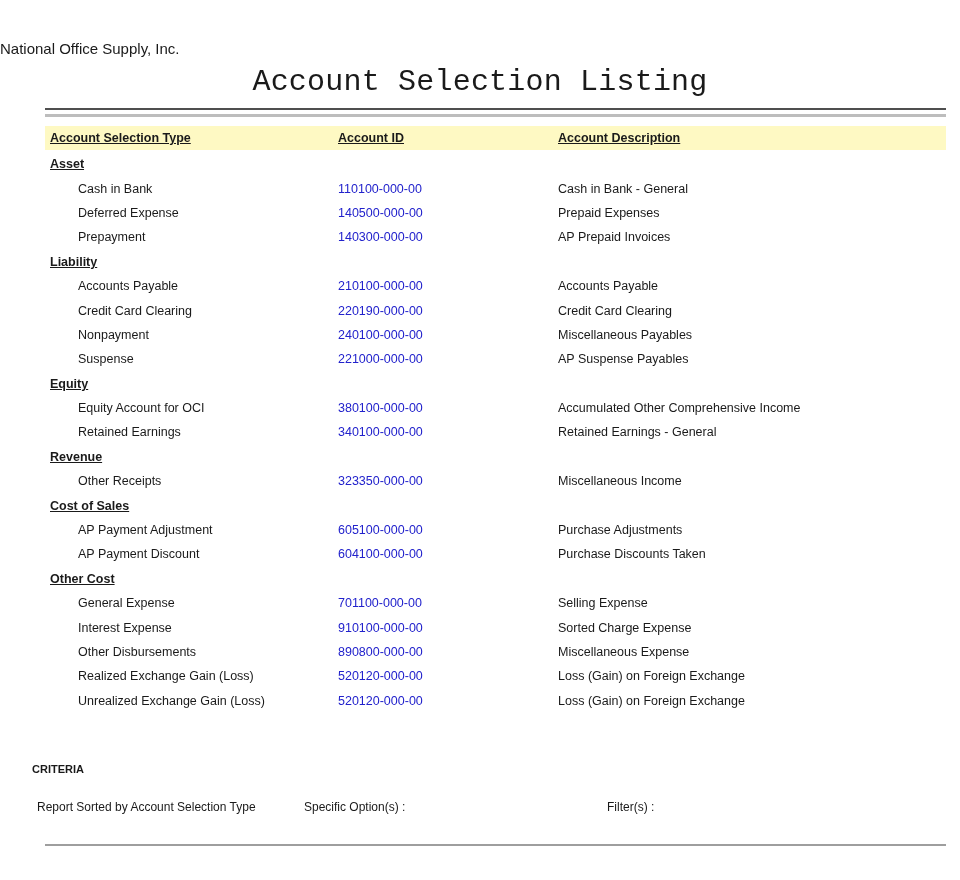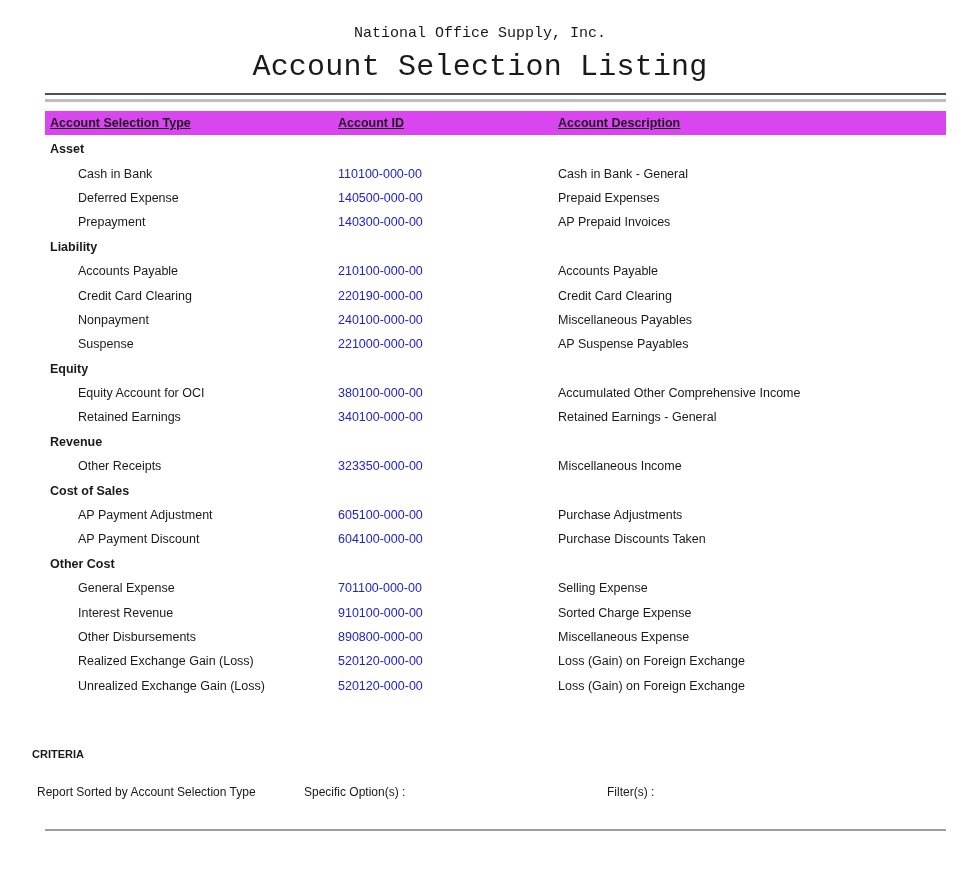--- a/index.html
+++ b/index.html
@@ -9,25 +9,24 @@
     -webkit-font-smoothing: antialiased;
   }
   .page {
     position:relative;
     width:960px; height:880px;
     background:#ffffff;
     overflow:hidden;
   }
   
   .company-name {
-    padding-top:25px;
-    text-align:center;
+    padding-top:40px;
+    text-align:left;
     font-size:15px;
     line-height:18px;
-    font-family:Liberation Mono, monospace;
   }
   .report-title {
     text-align:center;
     font-size:30px;
     line-height:34px;
     margin-top:7px;
     letter-spacing:0.2px;
     font-family:Liberation Mono, monospace;
   }
   
@@ -35,30 +34,30 @@
   .rule-dark  { height:2px; background:#4f4f4f; }
   .rule-light { height:3px; margin-top:4px; background:#bdbdbd; }
   
   .col-grid {
     display:grid;
     grid-template-columns:288px 220px 1fr;
     align-items:center;
   }
   .table-header-bar {
     margin:9px 14px 0 45px;
-    background:#d946ef;
+    background:#fef9c3;
     height:24px;
     padding-left:5px;
     font-size:12.5px;
     font-weight:bold;
   }
   .table-header-bar .col-label { text-decoration:underline; }
   .table-body { margin:2px 14px 0 45px; font-size:12.5px; }
   .t-row { height:24.4px; }
-  .group-row { font-weight:bold; padding-left:5px; }
+  .group-row { font-weight:bold; padding-left:5px;text-decoration:underline; }
   .item-row { padding-left:5px; }
   .cell-type { padding-left:28px; }
   .cell-id a, .cell-id span {
     color:#2222cc;
     text-decoration:none;
     cursor:pointer;
   }
   
   .criteria-section { margin:50px 14px 0 27px; }
   .criteria-heading { font-size:11px; font-weight:bold; padding-left:5px; }
@@ -201,21 +200,21 @@
       <div style="grid-column:1 / span 3;">Other Cost</div>
     </div>
 
     <div class="t-row item-row col-grid">
       <div class="cell-type">General Expense</div>
       <div class="cell-id"><span>701100-000-00</span></div>
       <div class="cell-desc">Selling Expense</div>
     </div>
 
     <div class="t-row item-row col-grid">
-      <div class="cell-type">Interest Revenue</div>
+      <div class="cell-type">Interest Expense</div>
       <div class="cell-id"><span>910100-000-00</span></div>
       <div class="cell-desc">Sorted Charge Expense</div>
     </div>
 
     <div class="t-row item-row col-grid">
       <div class="cell-type">Other Disbursements</div>
       <div class="cell-id"><span>890800-000-00</span></div>
       <div class="cell-desc">Miscellaneous Expense</div>
     </div>
 

